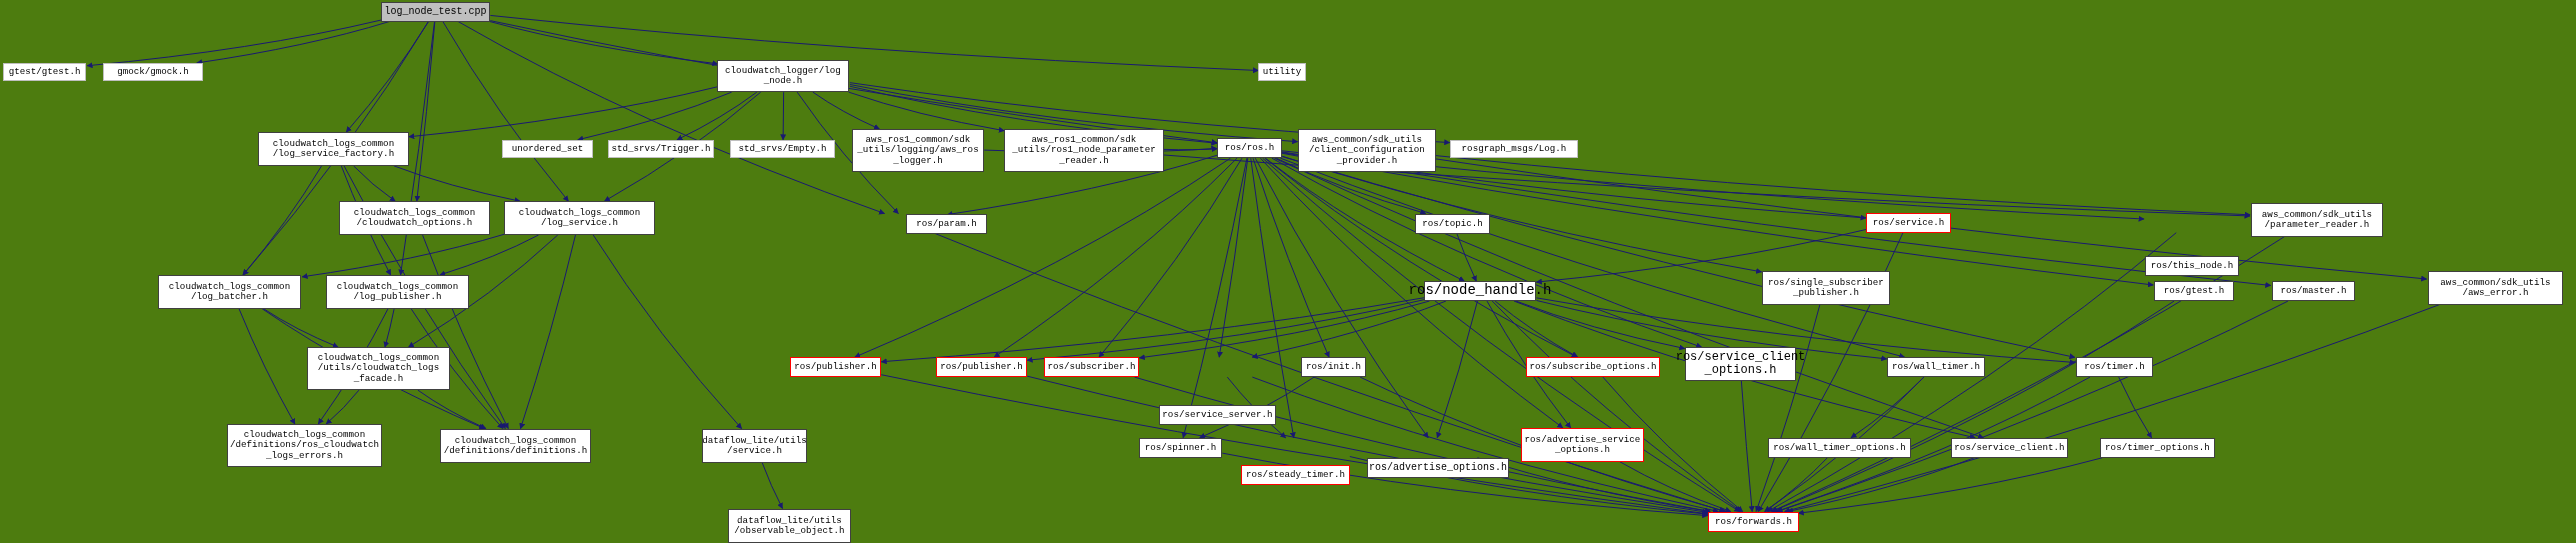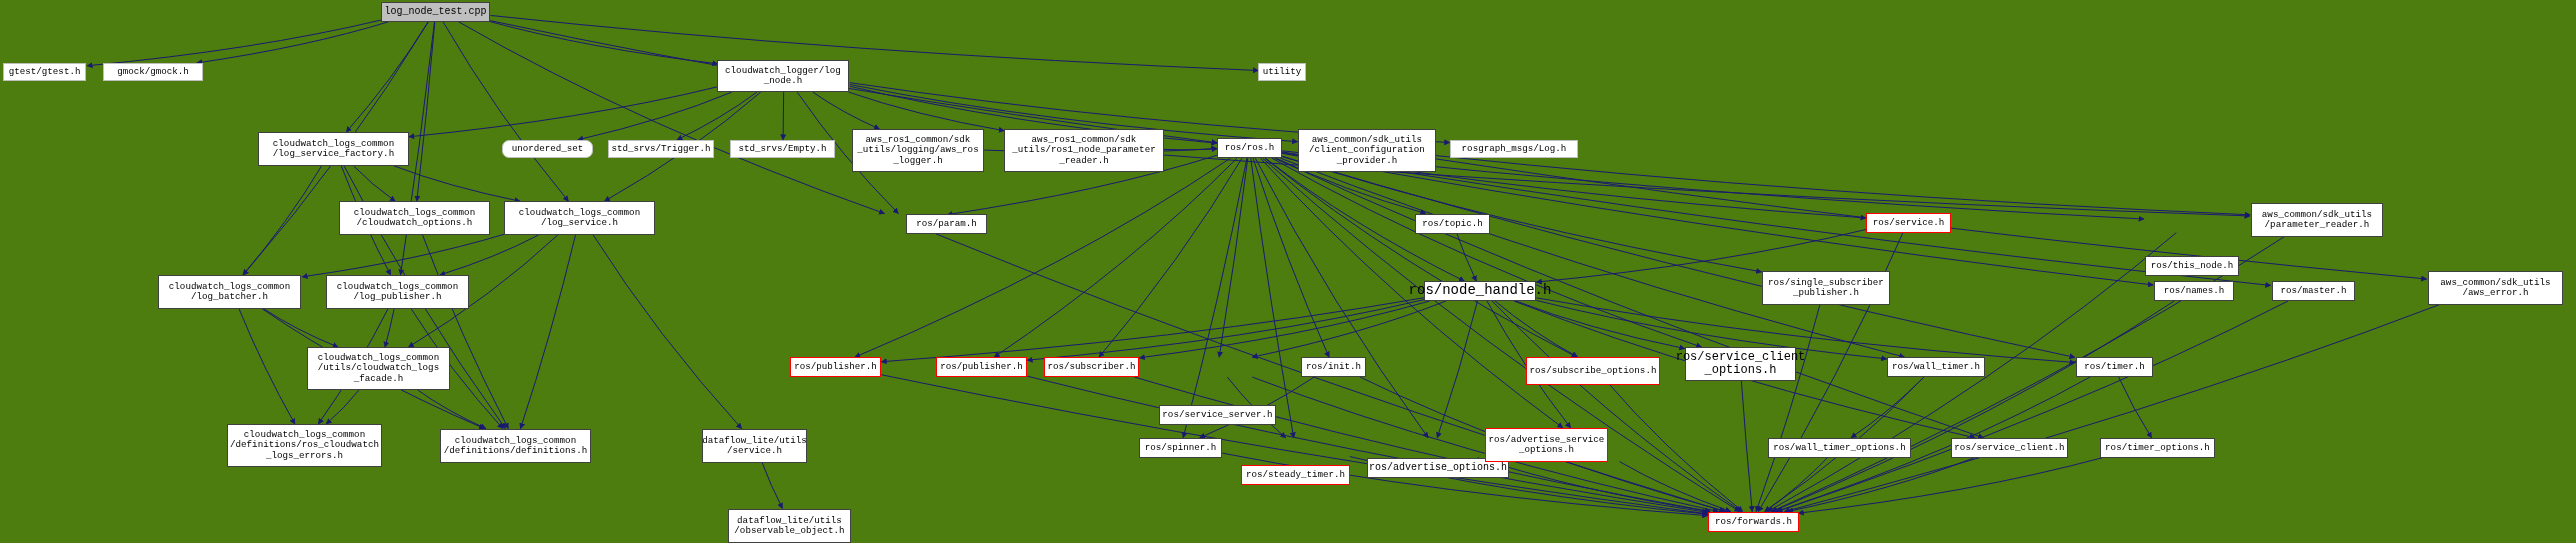--- a/index.html
+++ b/index.html
@@ -159,21 +159,21 @@
   </svg>
   <div id="node-layer">
       <div class="node root" style="left: 381px; top: 1.5px; width: 109px; height: 20px; font-size: 10px;">log_node_test.cpp</div>
       <div class="node" style="left: 3.1px; top: 63px; width: 83px; height: 18.4px; font-size: 9.2px;">gtest/gtest.h</div>
       <div class="node" style="left: 103px; top: 63px; width: 100px; height: 18.4px; font-size: 9.2px;">gmock/gmock.h</div>
       <div class="node solid" style="left: 717px; top: 60px; width: 132px; height: 32px; font-size: 9.2px;">cloudwatch_logger/log
 _node.h</div>
       <div class="node" style="left: 1258px; top: 63px; width: 48px; height: 18.4px; font-size: 9.2px;">utility</div>
       <div class="node solid" style="left: 258px; top: 132px; width: 151px; height: 34px; font-size: 9.2px;">cloudwatch_logs_common
 /log_service_factory.h</div>
-      <div class="node" style="left: 502px; top: 140px; width: 91px; height: 18.4px; font-size: 9.2px; border-radius: 7px;">unordered_set</div>
+      <div class="node" style="left: 502px; top: 140px; width: 91px; height: 18.4px; font-size: 9.2px;">unordered_set</div>
       <div class="node" style="left: 608px; top: 140px; width: 106px; height: 18.4px; font-size: 9.2px;">std_srvs/Trigger.h</div>
       <div class="node" style="left: 730px; top: 140px; width: 105px; height: 18.4px; font-size: 9.2px;">std_srvs/Empty.h</div>
       <div class="node solid" style="left: 852px; top: 129px; width: 132px; height: 43px; font-size: 9.2px;">aws_ros1_common/sdk
 _utils/logging/aws_ros
 _logger.h</div>
       <div class="node solid" style="left: 1004px; top: 129px; width: 160px; height: 43px; font-size: 9.2px;">aws_ros1_common/sdk
 _utils/ros1_node_parameter
 _reader.h</div>
       <div class="node solid" style="left: 1217px; top: 138px; width: 65px; height: 20px; font-size: 9.2px;">ros/ros.h</div>
       <div class="node solid" style="left: 1298px; top: 129px; width: 138px; height: 43px; font-size: 9.2px;">aws_common/sdk_utils
@@ -190,43 +190,43 @@
       <div class="node solid" style="left: 2145px; top: 213px; width: 94px; height: 20px; font-size: 9.2px; margin-top: 43px;">ros/this_node.h</div>
       <div class="node solid" style="left: 2251px; top: 203px; width: 132px; height: 34px; font-size: 9.2px;">aws_common/sdk_utils
 /parameter_reader.h</div>
       <div class="node solid" style="left: 158px; top: 275px; width: 143px; height: 34px; font-size: 9.2px;">cloudwatch_logs_common
 /log_batcher.h</div>
       <div class="node solid" style="left: 326px; top: 275px; width: 143px; height: 34px; font-size: 9.2px;">cloudwatch_logs_common
 /log_publisher.h</div>
       <div class="node solid" style="left: 1424px; top: 281px; width: 112px; height: 20px; font-size: 14px;">ros/node_handle.h</div>
       <div class="node solid" style="left: 1762px; top: 271px; width: 128px; height: 34px; font-size: 9.2px;">ros/single_subscriber
 _publisher.h</div>
-      <div class="node solid" style="left: 2154px; top: 281px; width: 80px; height: 20px; font-size: 9.2px;">ros/names.h</div>
+      <div class="node solid" style="left: 2154px; top: 281px; width: 80px; height: 20px; font-size: 9.2px;">ros/gtest.h</div>
       <div class="node solid" style="left: 2272px; top: 281px; width: 83px; height: 20px; font-size: 9.2px;">ros/master.h</div>
       <div class="node solid" style="left: 2428px; top: 271px; width: 135px; height: 34px; font-size: 9.2px;">aws_common/sdk_utils
 /aws_error.h</div>
       <div class="node solid" style="left: 307px; top: 347px; width: 143px; height: 43px; font-size: 9.2px;">cloudwatch_logs_common
 /utils/cloudwatch_logs
 _facade.h</div>
       <div class="node red" style="left: 790px; top: 357px; width: 91px; height: 20px; font-size: 9.2px;">ros/publisher.h</div>
       <div class="node red" style="left: 936px; top: 357px; width: 91px; height: 20px; font-size: 9.2px;">ros/publisher.h</div>
       <div class="node red" style="left: 1044px; top: 357px; width: 95px; height: 20px; font-size: 9.2px;">ros/subscriber.h</div>
       <div class="node solid" style="left: 1159px; top: 357px; width: 117px; height: 20px; font-size: 9.2px; margin-top: 48px;">ros/service_server.h</div>
       <div class="node solid" style="left: 1301px; top: 357px; width: 65px; height: 20px; font-size: 9.2px;">ros/init.h</div>
-      <div class="node red" style="left: 1526px; top: 357px; width: 134px; height: 28px; font-size: 9.2px;">ros/subscribe_options.h</div>
+      <div class="node red" style="left: 1526px; top: 357px; width: 134px; height: 20px; font-size: 9.2px;">ros/subscribe_options.h</div>
       <div class="node solid" style="left: 1685px; top: 347px; width: 111px; height: 34px; font-size: 12px;">ros/service_client
 _options.h</div>
       <div class="node solid" style="left: 1887px; top: 357px; width: 98px; height: 20px; font-size: 9.2px;">ros/wall_timer.h</div>
       <div class="node solid" style="left: 2076px; top: 357px; width: 77px; height: 20px; font-size: 9.2px;">ros/timer.h</div>
       <div class="node solid" style="left: 702px; top: 429px; width: 105px; height: 34px; font-size: 9.2px;">dataflow_lite/utils
 /service.h</div>
       <div class="node solid" style="left: 1139px; top: 438px; width: 83px; height: 20px; font-size: 9.2px;">ros/spinner.h</div>
       <div class="node red" style="left: 1241px; top: 438px; width: 109px; height: 20px; font-size: 9.2px; margin-top: 27px;">ros/steady_timer.h</div>
       <div class="node solid" style="left: 1367px; top: 458px; width: 142px; height: 20px; font-size: 10px;">ros/advertise_options.h</div>
-      <div class="node red" style="left: 1485px; top: 428px; width: 123px; height: 34px; font-size: 9.2px;">ros/advertise_service
+      <div class="node red" style="left: 1521px; top: 428px; width: 123px; height: 34px; font-size: 9.2px;">ros/advertise_service
 _options.h</div>
       <div class="node solid" style="left: 1768px; top: 438px; width: 143px; height: 20px; font-size: 9.2px;">ros/wall_timer_options.h</div>
       <div class="node solid" style="left: 1951px; top: 438px; width: 117px; height: 20px; font-size: 9.2px;">ros/service_client.h</div>
       <div class="node solid" style="left: 2100px; top: 438px; width: 115px; height: 20px; font-size: 9.2px;">ros/timer_options.h</div>
       <div class="node solid" style="left: 227px; top: 424px; width: 155px; height: 43px; font-size: 9.2px;">cloudwatch_logs_common
 /definitions/ros_cloudwatch
 _logs_errors.h</div>
       <div class="node solid" style="left: 440px; top: 429px; width: 151px; height: 34px; font-size: 9.2px;">cloudwatch_logs_common
 /definitions/definitions.h</div>
       <div class="node solid" style="left: 728px; top: 509px; width: 123px; height: 34px; font-size: 9.2px;">dataflow_lite/utils

